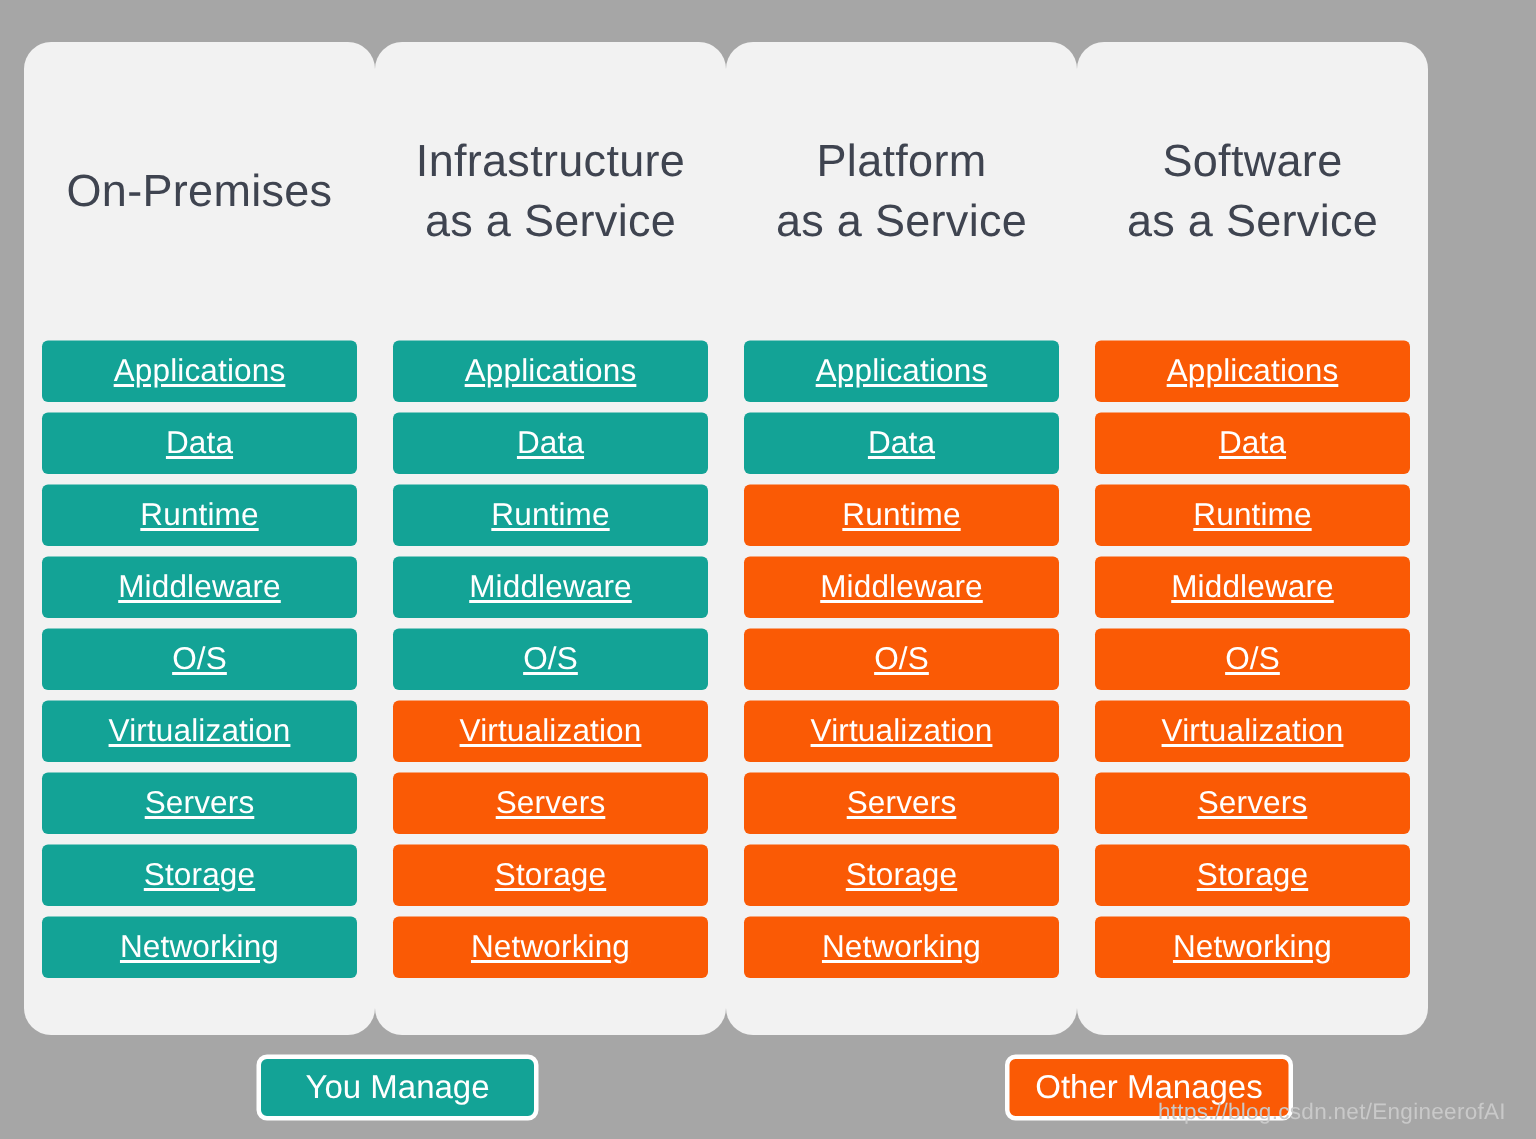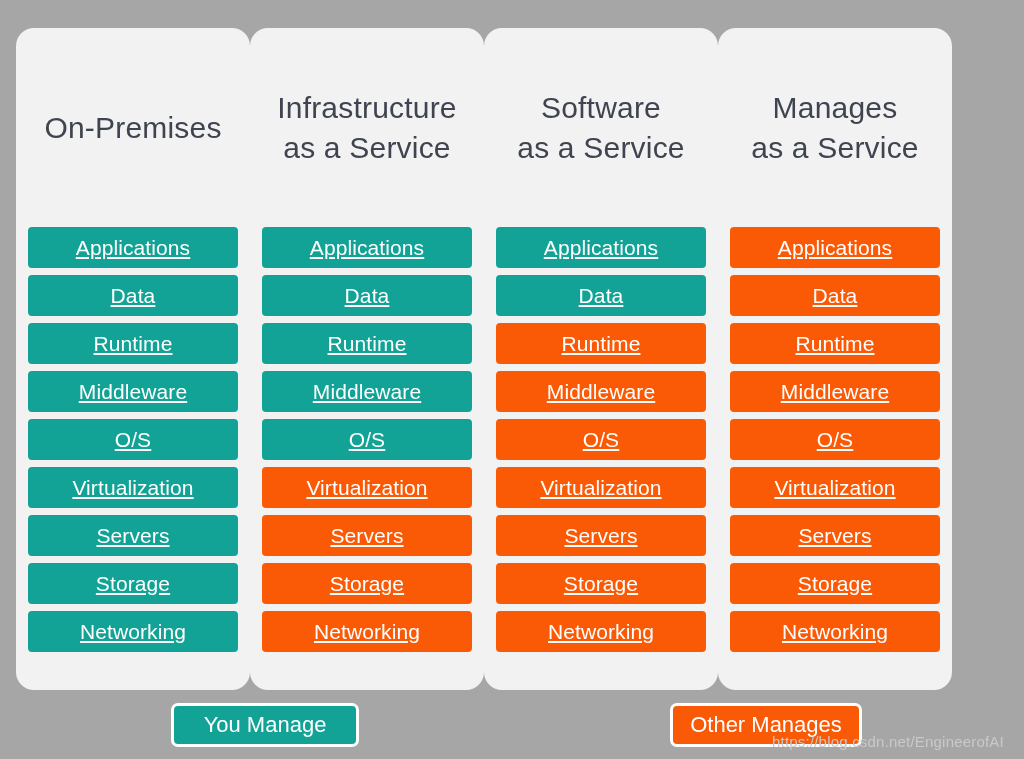--- a/index.html
+++ b/index.html
@@ -160,36 +160,36 @@
           <div class="layer teal">Runtime</div>
           <div class="layer teal">Middleware</div>
           <div class="layer teal">O/S</div>
           <div class="layer orange">Virtualization</div>
           <div class="layer orange">Servers</div>
           <div class="layer orange">Storage</div>
           <div class="layer orange">Networking</div>
         </div>
       </div>
       <div class="card">
-        <div class="card-title">Software
+        <div class="card-title">Platform
 as a Service</div>
         <div class="layers">
           <div class="layer teal">Applications</div>
           <div class="layer teal">Data</div>
           <div class="layer orange">Runtime</div>
           <div class="layer orange">Middleware</div>
           <div class="layer orange">O/S</div>
           <div class="layer orange">Virtualization</div>
           <div class="layer orange">Servers</div>
           <div class="layer orange">Storage</div>
           <div class="layer orange">Networking</div>
         </div>
       </div>
       <div class="card">
-        <div class="card-title">Manages
+        <div class="card-title">Software
 as a Service</div>
         <div class="layers">
           <div class="layer orange">Applications</div>
           <div class="layer orange">Data</div>
           <div class="layer orange">Runtime</div>
           <div class="layer orange">Middleware</div>
           <div class="layer orange">O/S</div>
           <div class="layer orange">Virtualization</div>
           <div class="layer orange">Servers</div>
           <div class="layer orange">Storage</div>

